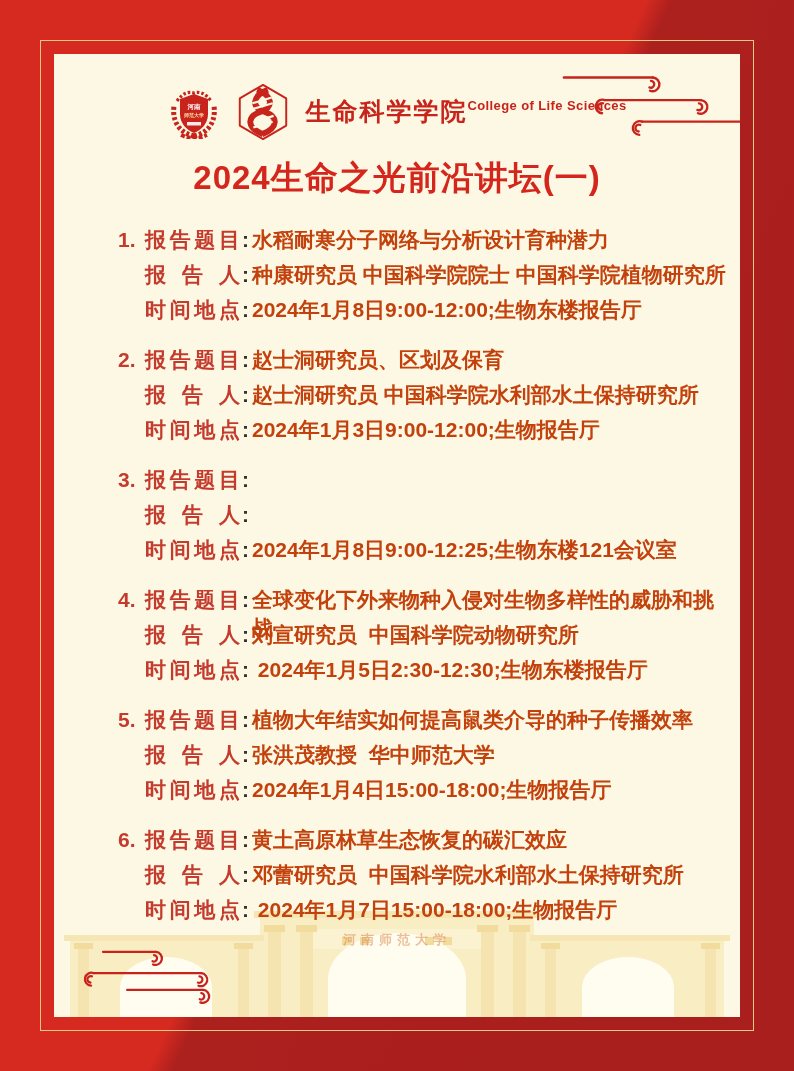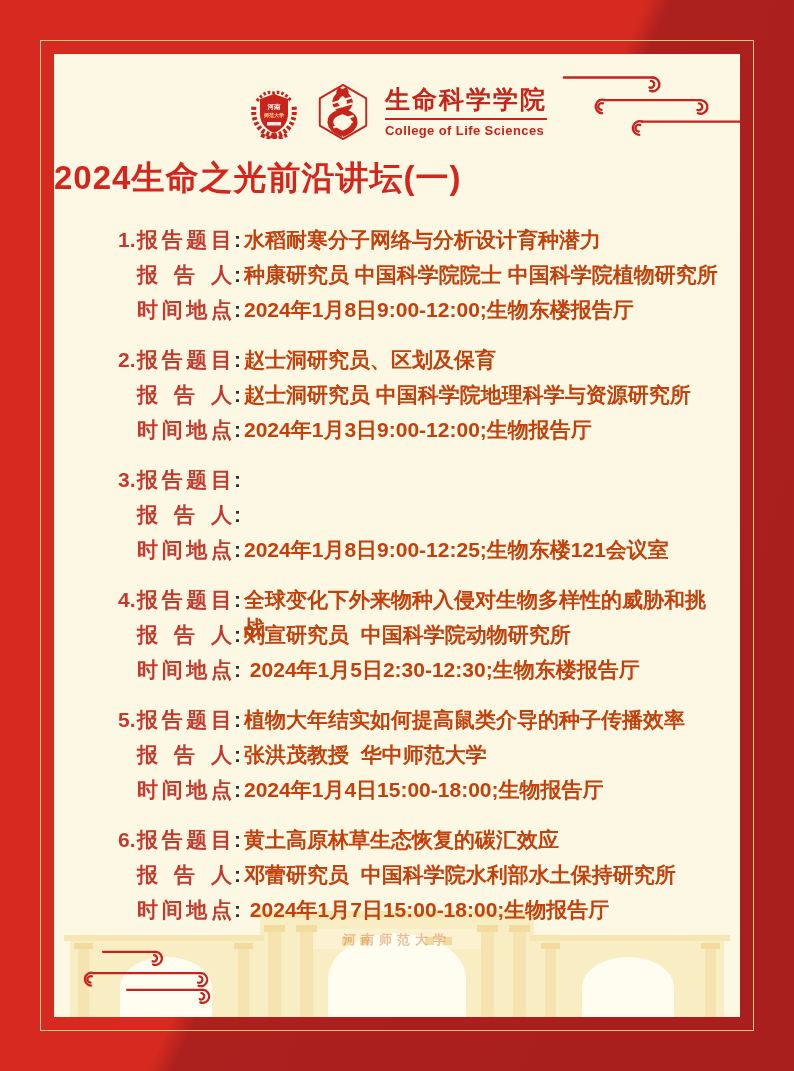--- a/index.html
+++ b/index.html
@@ -16,37 +16,37 @@
     position:absolute; inset:40px; border:1.5px solid #ecc981; pointer-events:none;
   }
   .card{
     position:absolute; inset:54px; background:#fcf8e3; overflow:hidden;
   }
   
   .header{
     position:absolute; top:28px; left:0; right:0; height:60px;
     display:flex; justify-content:center; align-items:center; gap:13px; z-index:2;
   }
-  .college-text{ display:flex; flex-direction:column; }
+  .college-text{ display:flex; flex-direction:row; }
   .college-cn{ font-size:25px; color:#c7241c; letter-spacing:2px; line-height:1.1; }
   .college-rule{ height:2px; background:#c7241c; margin:4px 0 3px; }
   .college-en{ font-size:13px; color:#c7241c; letter-spacing:0.4px; }
   
   .main-title{
-    position:absolute; top:102px; left:0; right:0; 
+    position:absolute; top:102px; left:0; right:0; text-align:center;
     font-size:33px; color:#d4261c; letter-spacing:1px; z-index:2;
   }
   
   .items{ position:absolute; top:172px; left:64px; right:14px; z-index:2; }
   .item{ margin-bottom:15px; }
   .row{ display:flex; align-items:baseline; height:35px; font-size:21px; }
   .num{ flex:none; width:19px; color:#c43b2e; }
   .lab{
     flex:none; width:95px; color:#c43b2e;
-    text-align:justify; text-align-last:justify;
+    text-align:justify; text-align-last:justify;margin-left:8px;
   }
   .colon{ flex:none; color:#35302c; padding:0 3px 0 2px; }
   .val{ color:#c2410c; white-space:pre-wrap; }
   
   .cloud-tr{ position:absolute; top:10px; right:-4px; width:186px; height:78px; z-index:1; }
   .cloud-bl{ position:absolute; bottom:4px; left:12px; width:176px; height:74px; z-index:1; }
   .gate{ position:absolute; bottom:0; left:0; width:100%; height:122px; z-index:0; }
 </style>
 </head>
 <body>
@@ -190,21 +190,21 @@
         <div class="row">
           <span class="num">2.</span>
           <span class="lab">报告题目</span>
           <span class="colon">:</span>
           <span class="val">赵士洞研究员、区划及保育</span>
         </div>
         <div class="row">
           <span class="num"></span>
           <span class="lab">报告人</span>
           <span class="colon">:</span>
-          <span class="val">赵士洞研究员 中国科学院地理科学与资源研究所</span>
+          <span class="val">赵士洞研究员 中国科学院水利部水土保持研究所</span>
         </div>
         <div class="row">
           <span class="num"></span>
           <span class="lab">时间地点</span>
           <span class="colon">:</span>
           <span class="val">2024年1月3日9:00-12:00;生物报告厅</span>
         </div>
       </div>
 
       <div class="item">

